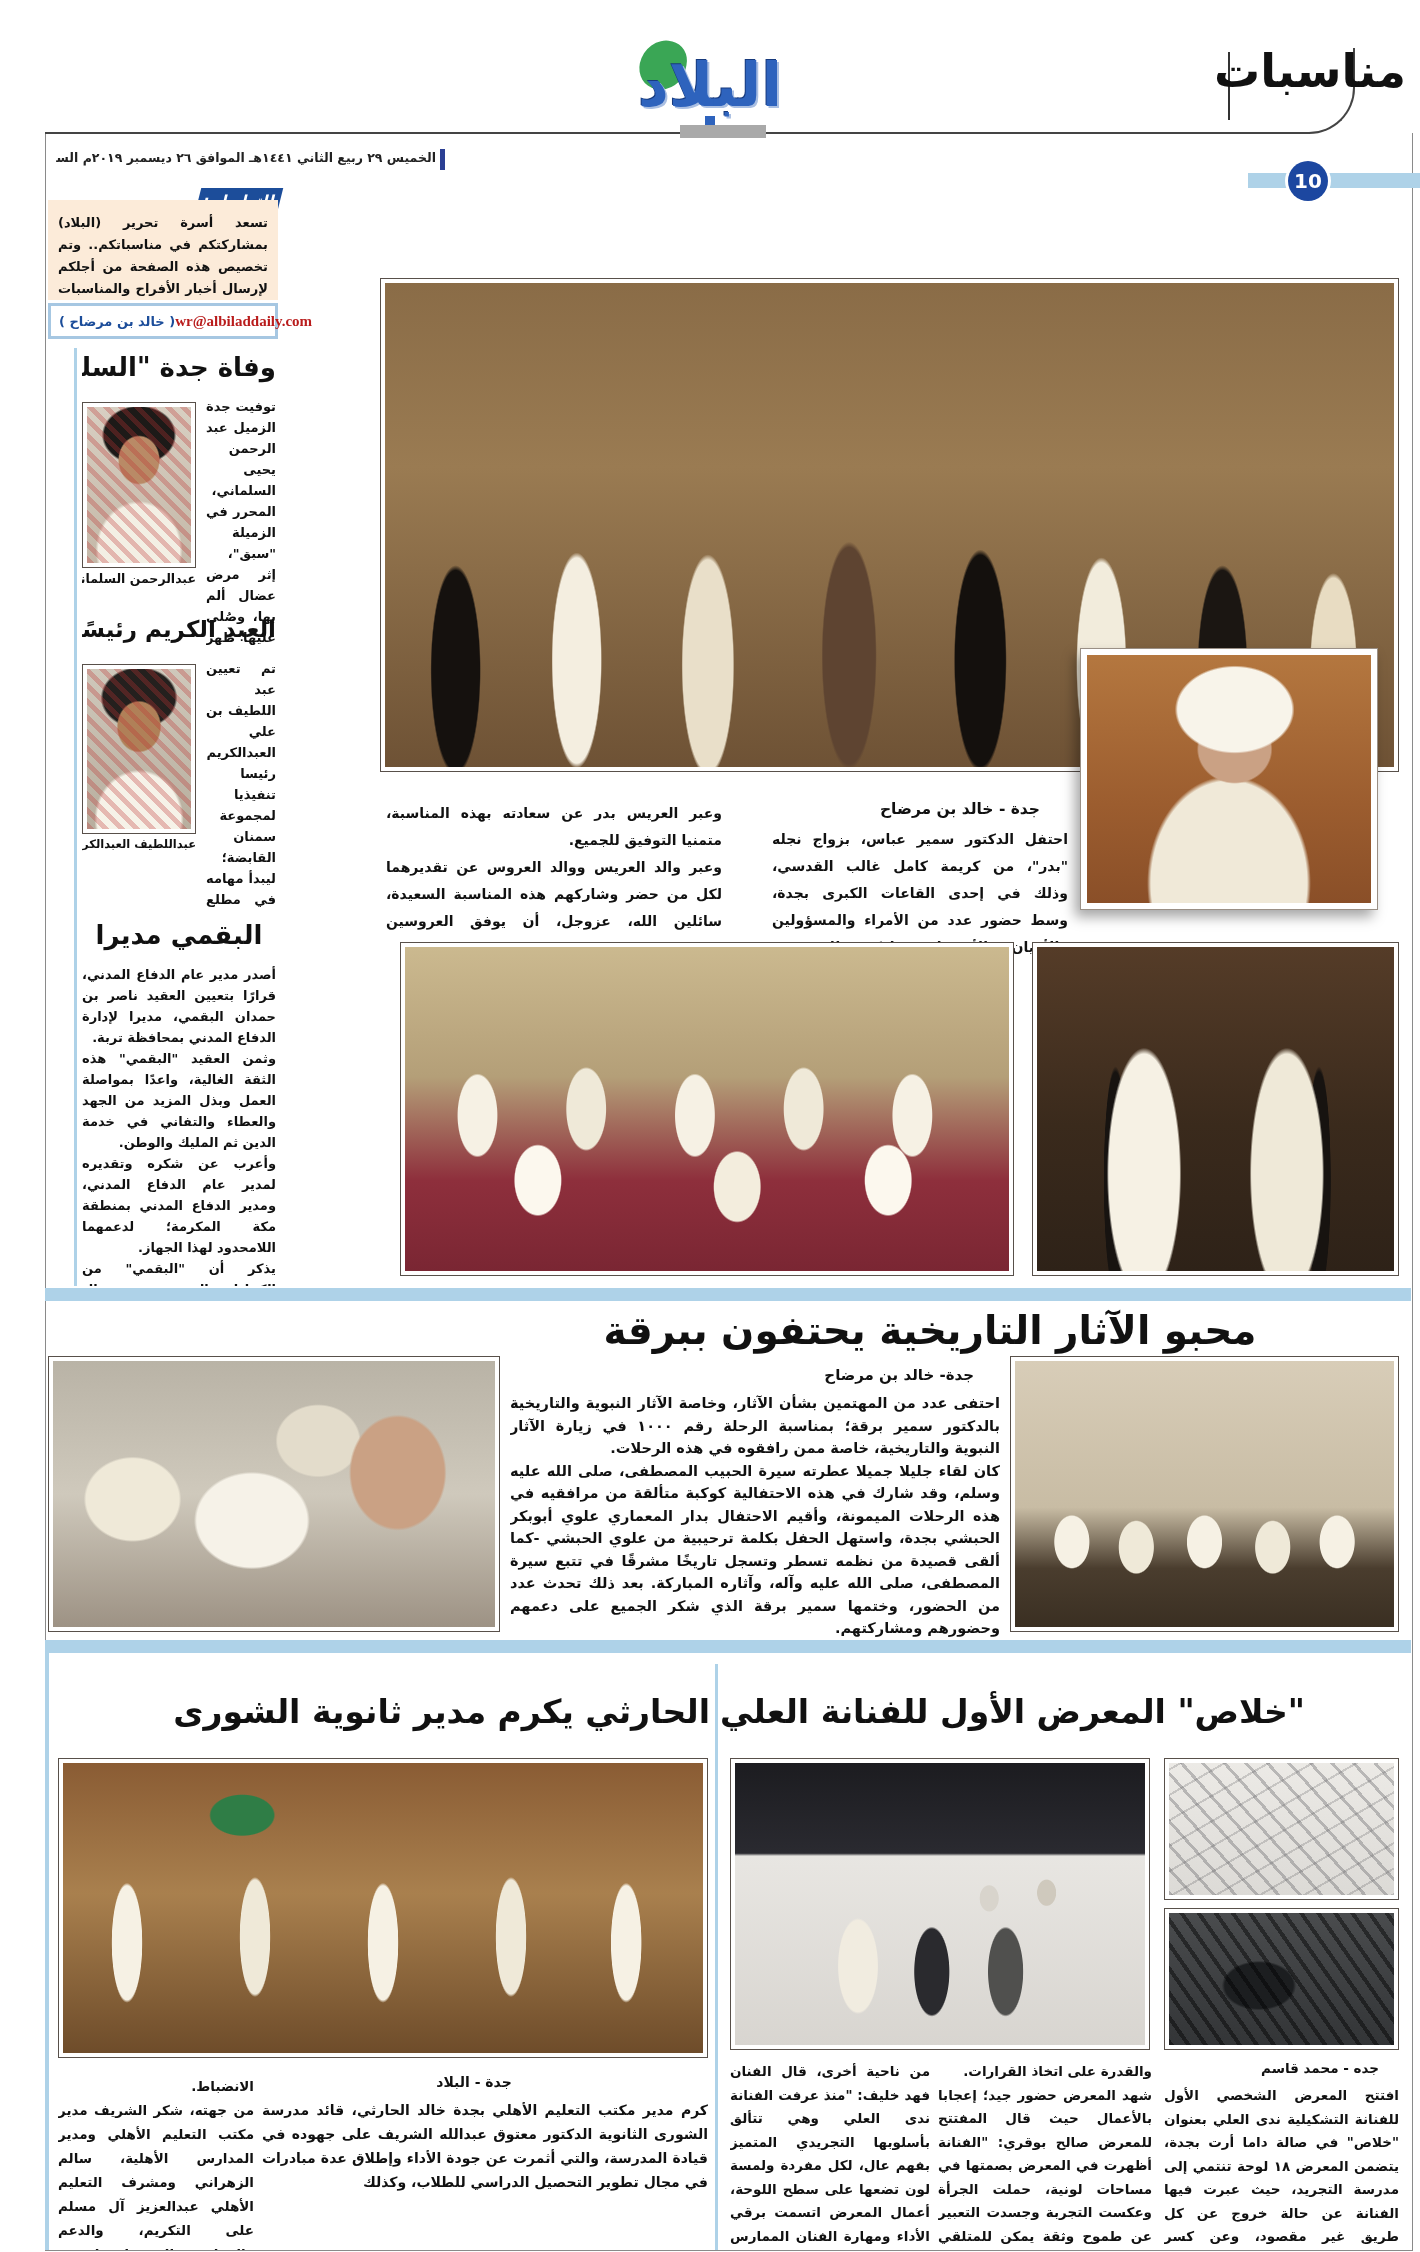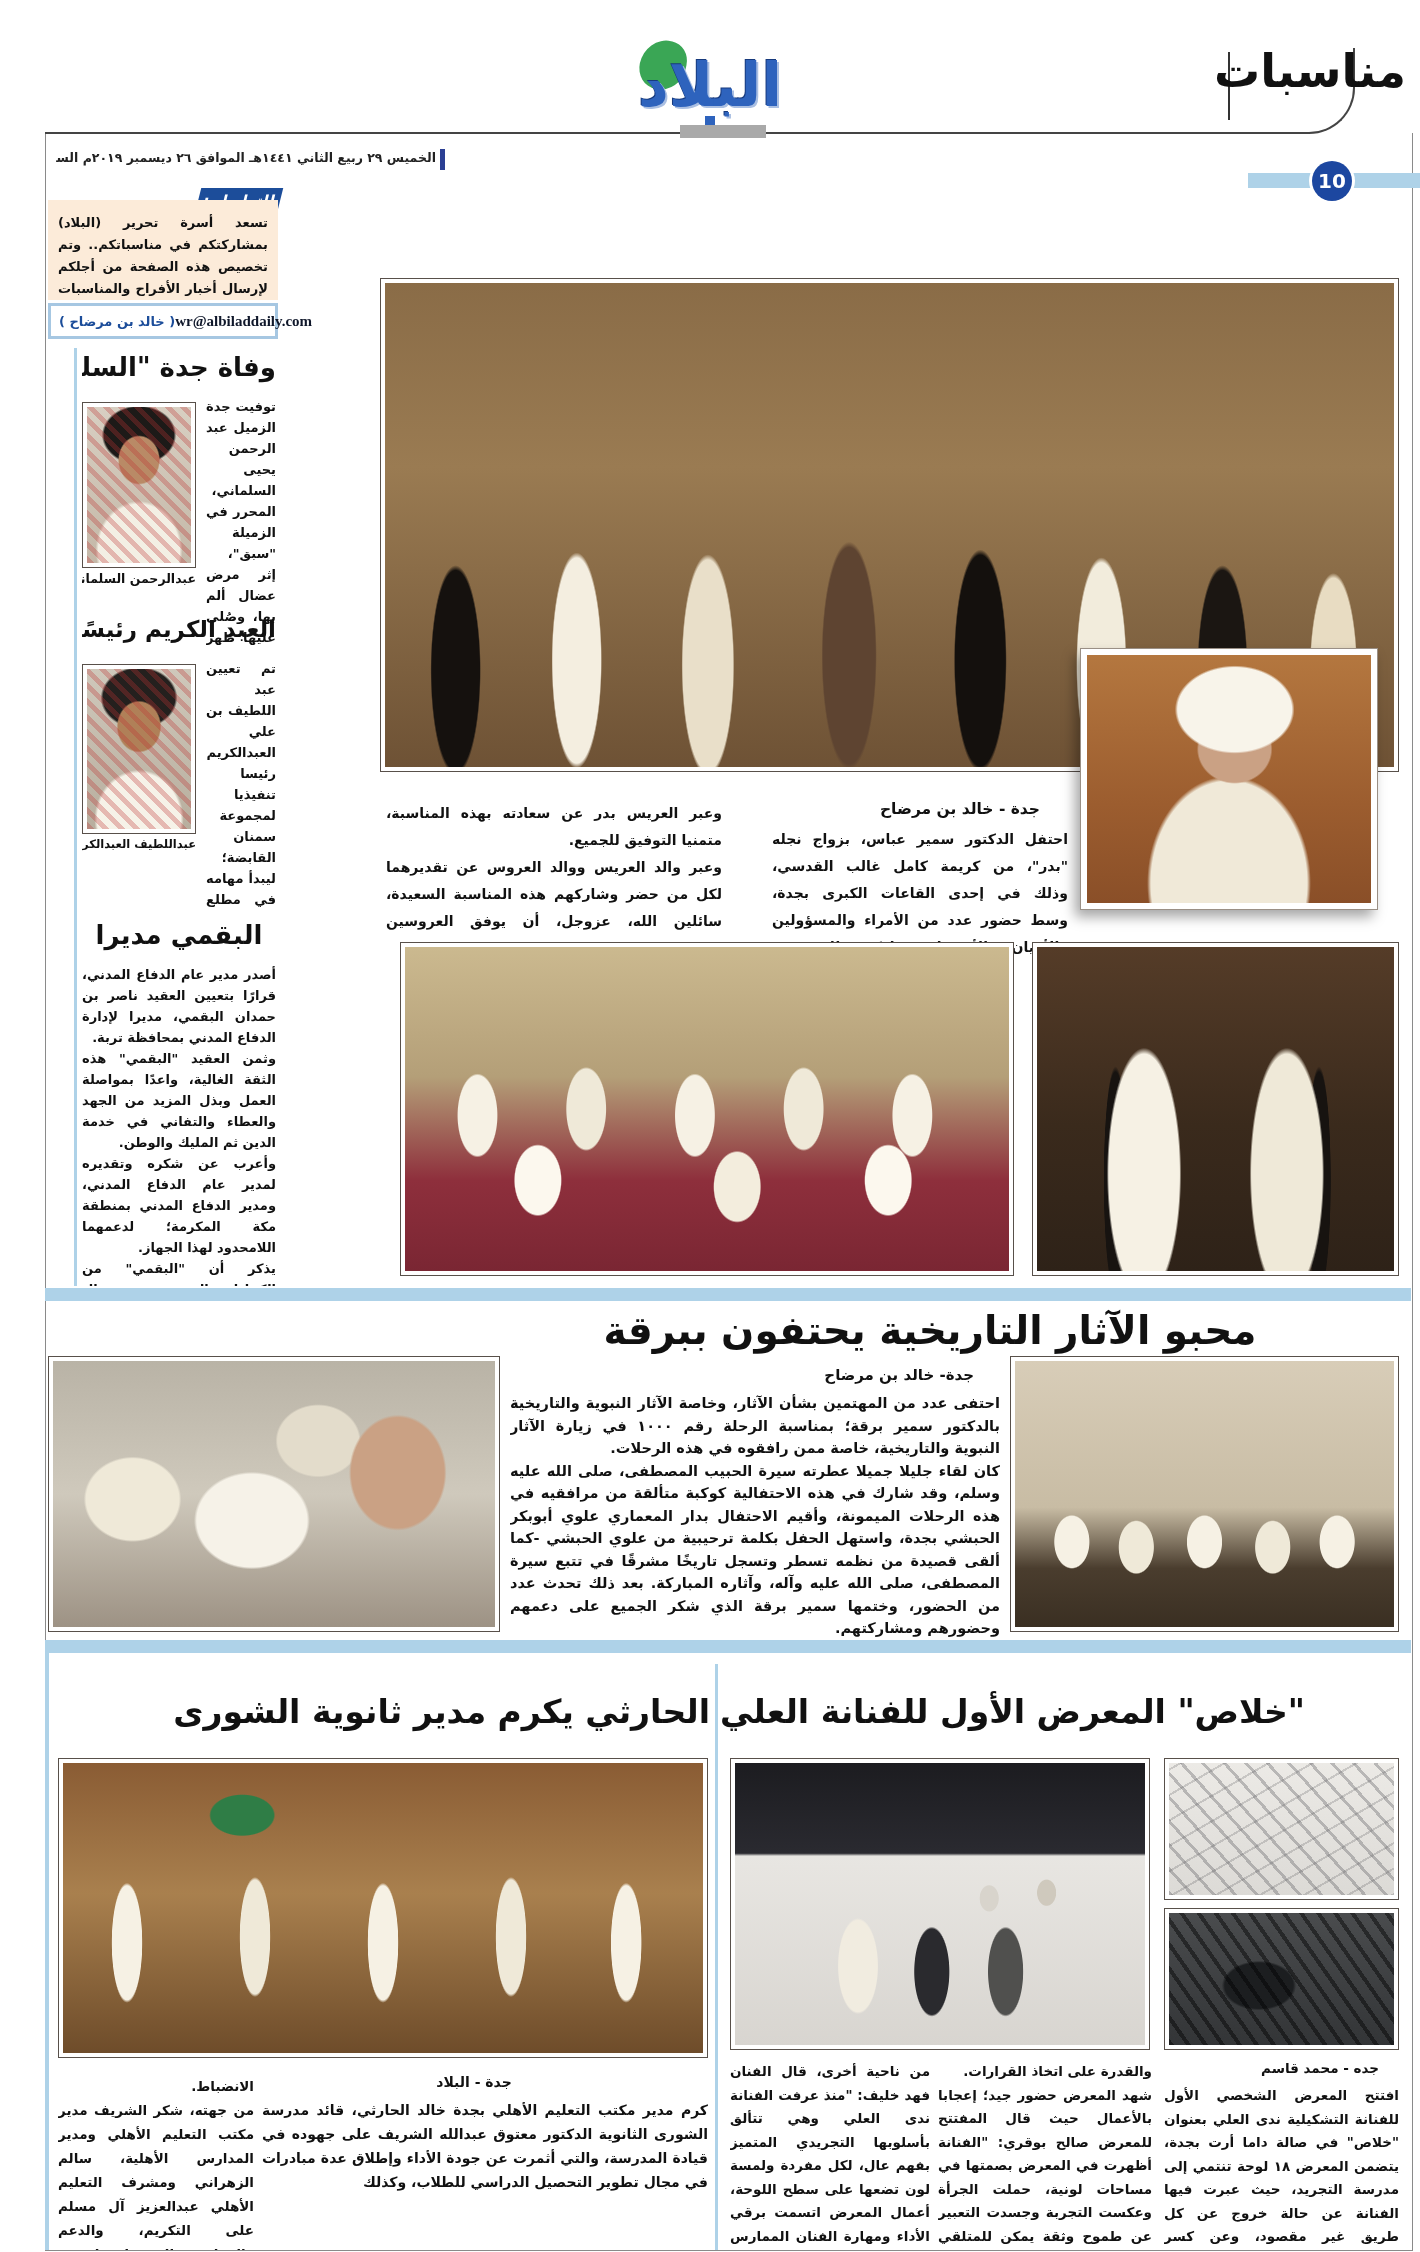--- a/index.html
+++ b/index.html
@@ -9,21 +9,21 @@
   
   .frame{border-left:1px solid #8a8a8a;border-right:1px solid #8a8a8a;border-bottom:1px solid #8a8a8a;}
   .toprule{border-top:2px solid #444;}
   .corner-curve{border-right:2px solid #444;border-bottom:2px solid #444;border-bottom-right-radius:46px;}
   .vline{background:#333;}
   .bluebar{background:#aed2e8;}
   
   .section-label{font-size:46px;font-weight:bold;text-align:center;letter-spacing:-1px;}
   .pagenum-circle{background:#1c47a0;color:#fff;border-radius:50%;width:40px;height:40px;
     display:flex;align-items:center;justify-content:center;font-size:20px;font-weight:bold;
-    box-shadow:0 0 0 3px #fff;margin-left:24px;}
+    box-shadow:0 0 0 3px #fff;}
   .dateline{font-size:12.5px;font-weight:bold;color:#222;text-align:right;white-space:nowrap;overflow:hidden;}
   .datetick{background:#2b3f94;}
   .logo-text{color:#2e63bd;font-size:60px;font-weight:bold;line-height:86px;text-align:center;
     text-shadow:2px 2px 0 #aabfe2,-1px -1px 0 #173a7d;}
   .logo-map{background:#3aa655;border-radius:58% 42% 55% 45%;transform:rotate(12deg);}
   .logo-bar{background:#a9a9a9;}
   .logo-dot{background:#2e63bd;}
   
   .h-main{font-size:41px;font-weight:bold;text-align:center;white-space:nowrap;}
   .h-mid{font-size:39px;font-weight:bold;text-align:center;white-space:nowrap;}
@@ -34,21 +34,21 @@
   .body-lg{font-size:14px;line-height:27px;}
   .body-sm{font-size:13px;line-height:21px;}
   
   .contact-body{background:#fcebd9;font-size:13px;font-weight:bold;line-height:22px;
     padding:12px 10px 6px 10px;text-align:justify;box-sizing:border-box;}
   .contact-tab{background:#1c4d9a;color:#fff;font-size:15px;font-weight:bold;text-align:center;
     line-height:26px;transform:skewX(-14deg);}
   .email-box{background:#fff;border:3px solid #a6c7e2;box-sizing:border-box;display:flex;
     flex-direction:row;align-items:center;justify-content:space-between;padding:0 8px;direction:ltr;}
   .email-name{color:#1c4d9a;font-weight:bold;font-size:13px;white-space:nowrap;}
-  .email-addr{font-family:"Liberation Serif",serif;font-size:15px;color:#0f172a;font-weight:bold;white-space:nowrap;direction:ltr;}
+  .email-addr{font-family:"Liberation Serif",serif;font-size:15px;color:#b91c1c;font-weight:bold;white-space:nowrap;direction:ltr;}
   
   .side-title{font-size:26px;font-weight:bold;text-align:center;white-space:nowrap;overflow:hidden;}
   .side-item{overflow:hidden;}
   .side-photo-wrap{float:left;width:114px;margin:6px 10px 0 0;}
   .side-caption{font-size:12.5px;font-weight:bold;text-align:center;padding-top:3px;white-space:nowrap;}
   
   .ph{background:#fff;border:1px solid #58504a;padding:4px;box-sizing:border-box;}
   .ph-inset{padding:6px;border:1px solid #9a8f85;box-shadow:-5px 7px 12px rgba(0,0,0,.35);}
   .pi{width:100%;height:100%;}
   .pi-hall{background:

